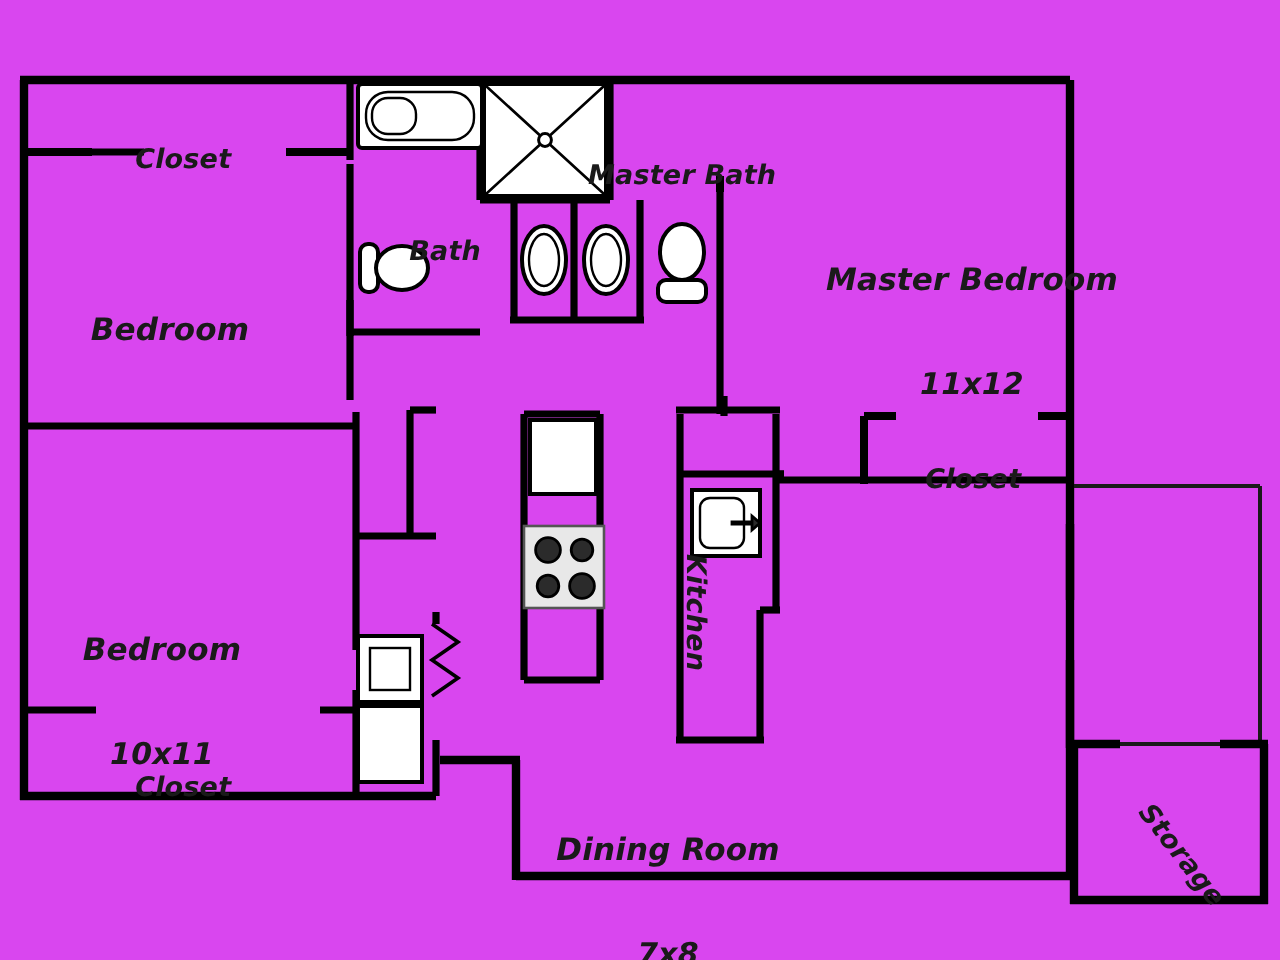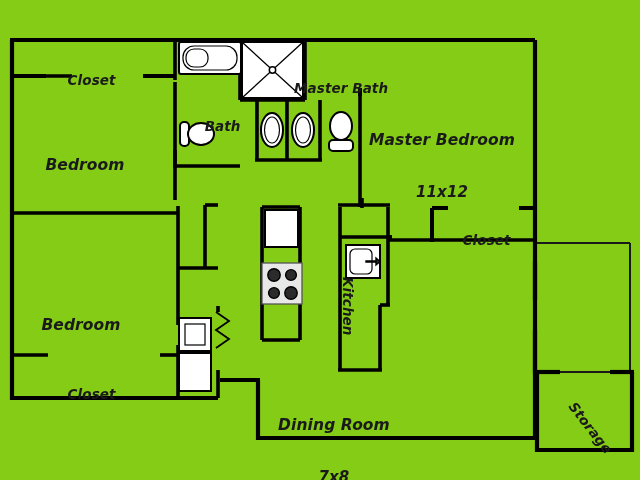--- a/index.html
+++ b/index.html
@@ -8,21 +8,21 @@
     padding: 0;
     background: #ffffff;
   }
   body {
     font-family: "DejaVu Sans", sans-serif;
   }
   #plan-root {
     position: relative;
     width: 640px;
     height: 480px;
-    background: #84cc16;
+    background: #d946ef;
     overflow: hidden;
   }
   #plan-svg {
     position: absolute;
     left: 0;
     top: 0;
     width: 640px;
     height: 480px;
   }
   
@@ -297,31 +297,32 @@
   </div>
 
   <div class="label lbl-small two-line" style="left:331px; top:51px; width:74px; transform:translateX(-50%);">
     <span>Master Bath</span>
   </div>
 
   <div class="label lbl-small" style="left:213px; top:104px; width:90px; transform:translateX(-50%);">
     <span>Bath</span>
   </div>
 
-  <div class="label lbl-room two-line" style="left:442px; top:97px; width:200px; transform:translateX(-50%);">
+  <div class="label lbl-room two-line" style="left:486px; top:97px; width:200px; transform:translateX(-50%);">
     <span>Master Bedroom</span>
     <span class="lbl-dim">11x12</span>
   </div>
 
   <div class="label lbl-closet" style="left:477px; top:218px; width:110px; transform:translateX(-50%);">
     <span>Closet</span>
   </div>
 
   <div class="label lbl-room two-line" style="left:81px; top:282px; width:160px; transform:translateX(-50%);">
     <span>Bedroom</span>
+    <span class="lbl-dim">10x11</span>
   </div>
 
   <div class="label lbl-closet" style="left:82px; top:372px; width:120px; transform:translateX(-50%);">
     <span>Closet</span>
   </div>
 
   <div class="label lbl-small rot-90" style="left:302px; top:274px; width:90px;">
     <span>Kitchen</span>
   </div>
 

